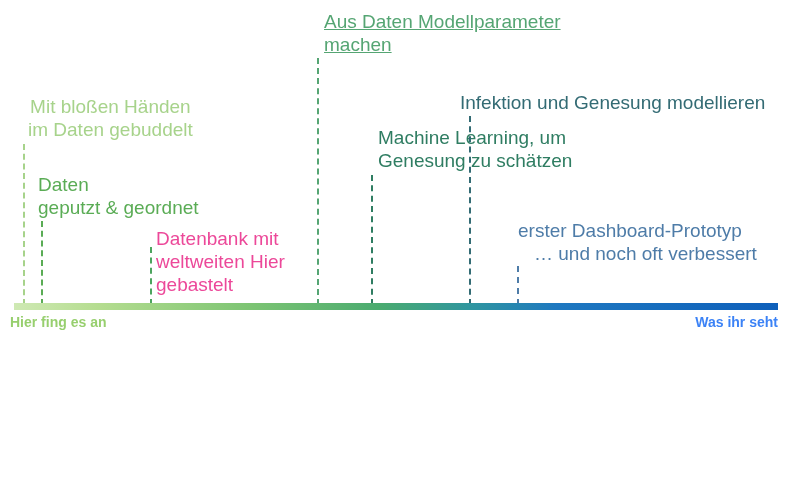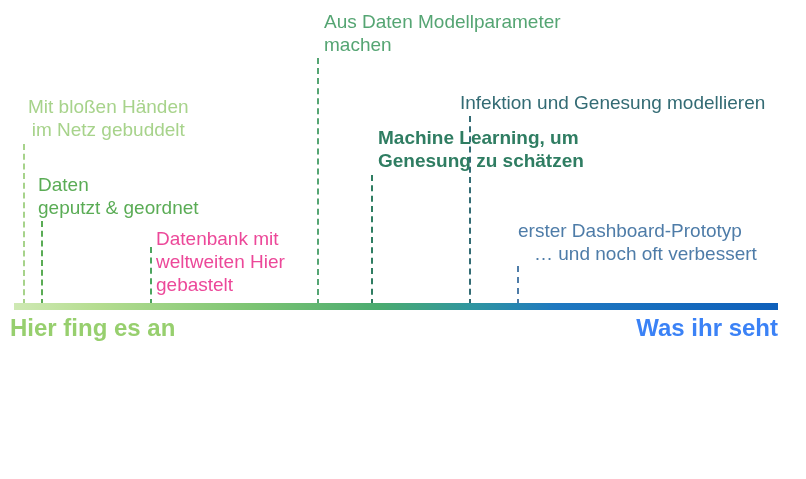--- a/index.html
+++ b/index.html
@@ -30,72 +30,72 @@
   .bar {
     position: absolute;
     left: 14px;
     top: 303px;
     width: 764px;
     height: 7px;
   }
   .tl-label {
     position: absolute;
     top: 314px;
-    font-size: 24px;
+    font-size: 14px;
     font-weight: bold;
     white-space: nowrap;
   }
   .tl-start { left: 10px; }
   .tl-end { right: 28px; }
 
   
   .m1 { left: 28px;  top: 95px; text-align: center;  }
   .m2 { left: 38px;  top: 173px; }
   .m3 { left: 156px; top: 227px; }
-  .m4 { left: 324px; top: 10px;  }
+  .m4 { left: 324px; top: 10px; text-decoration: underline;  }
   .m5 { left: 378px; top: 126px; }
   .m6 { left: 460px; top: 91px;  }
   .m7 { left: 518px; top: 219px; }
 
   
   .d1 { left: 23px;  top: 144px; height: 161px; }
   .d2 { left: 41px;  top: 221px; height: 84px;  }
   .d3 { left: 150px; top: 247px; height: 58px;  }
   .d4 { left: 317px; top: 58px;  height: 247px; }
   .d5 { left: 371px; top: 175px; height: 130px; }
   .d6 { left: 469px; top: 116px; height: 189px; }
   .d7 { left: 517px; top: 266px; height: 39px;  }
 </style>
 </head>
 <body>
 
 <div class="slide">
 
   <div class="ms m1" style="color: rgb(167, 211, 139);">
     <span class="line">Mit bloßen Händen</span>
-    <span class="line">im Netz gebuddelt</span>
+    <span class="line">im Daten gebuddelt</span>
   </div>
 
   <div class="ms m2" style="color: rgb(90, 172, 85);">
     <span class="line">Daten</span>
     <span class="line">geputzt &amp; geordnet</span>
   </div>
 
   <div class="ms m3" style="color: #ec4899;">
     <span class="line">Datenbank mit</span>
     <span class="line">weltweiten Hier</span>
     <span class="line">gebastelt</span>
   </div>
 
   <div class="ms m4" style="color: rgb(85, 165, 115);">
     <span class="line">Aus Daten Modellparameter</span>
     <span class="line">machen</span>
   </div>
 
-  <div class="ms m5" style="color: rgb(47, 125, 98); font-weight: bold;">
+  <div class="ms m5" style="color: rgb(47, 125, 98);">
     <span class="line">Machine Learning, um</span>
     <span class="line">Genesung zu schätzen</span>
   </div>
 
   <div class="ms m6" style="color: rgb(51, 107, 116); text-align: center;">
     <span class="line">Infektion und Genesung modellieren</span>
   </div>
 
   <div class="ms m7" style="color: rgb(78, 124, 168);">
     <span class="line">erster Dashboard-Prototyp</span>

